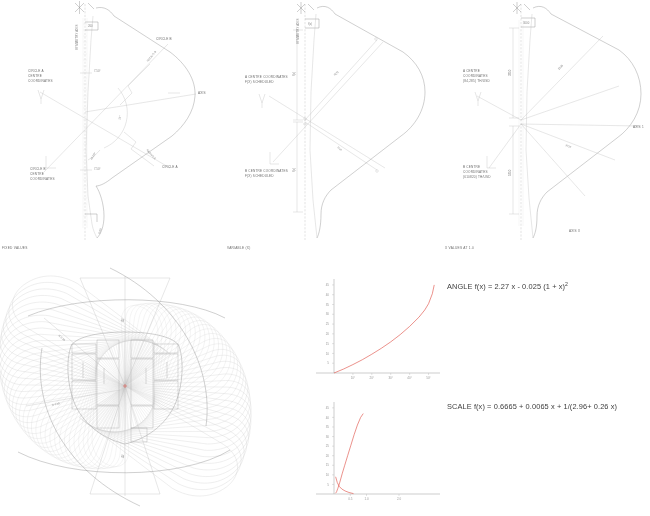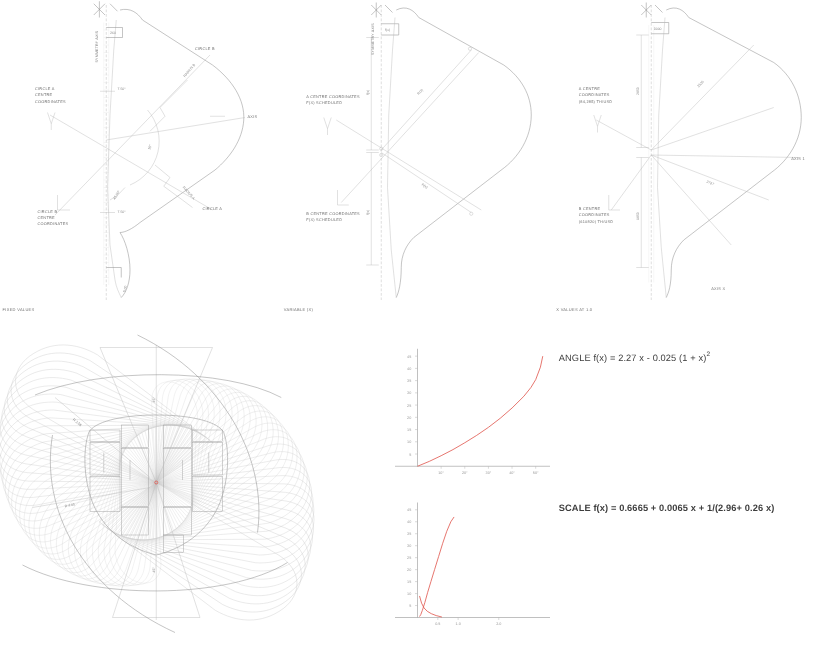--- a/index.html
+++ b/index.html
@@ -629,15 +629,15 @@
           <text x="38.25" y="102" text-anchor="middle" class="tick">0.5</text>
           <line x1="54.5" x2="54.5" y1="96" y2="98" stroke="#b5b5b5" stroke-width="0.4"></line>
           <text x="54.5" y="102" text-anchor="middle" class="tick">1.0</text>
           <line x1="87" x2="87" y1="96" y2="98" stroke="#b5b5b5" stroke-width="0.4"></line>
           <text x="87" y="102" text-anchor="middle" class="tick">2.0</text>
         </g>
       <path id="scale-curve" class="curve" d="M 23.63 95.23 L 24.60 93.70 L 25.90 90.26 L 27.85 84.13 L 30.13 75.89 L 32.73 67.28 L 35.65 57.70 L 38.90 47.17 L 42.15 36.64 L 45.40 27.06 L 48.65 19.40 L 51.25 15.57"></path>
       <path id="scale-curve2" class="curve" d="M 23.63 78.77 L 25.25 84.51 L 27.20 88.34 L 29.80 91.02 L 33.05 92.94 L 36.95 94.47 L 41.50 95.62"></path>
     </svg>
   </div>
-  <div class="formula" style="left:447px;top:402px;font-weight:bold;">SCALE f(x) = 0.6665 + 0.0065 x + 1/(2.96+ 0.26 x)</div>
+  <div class="formula" style="left:447px;top:402px;">SCALE f(x) = 0.6665 + 0.0065 x + 1/(2.96+ 0.26 x)</div>
 
 </div>
 
 </body></html>

